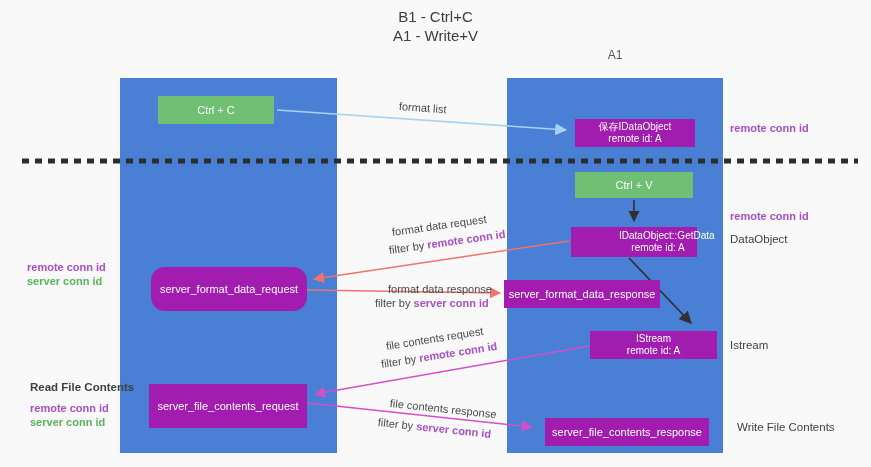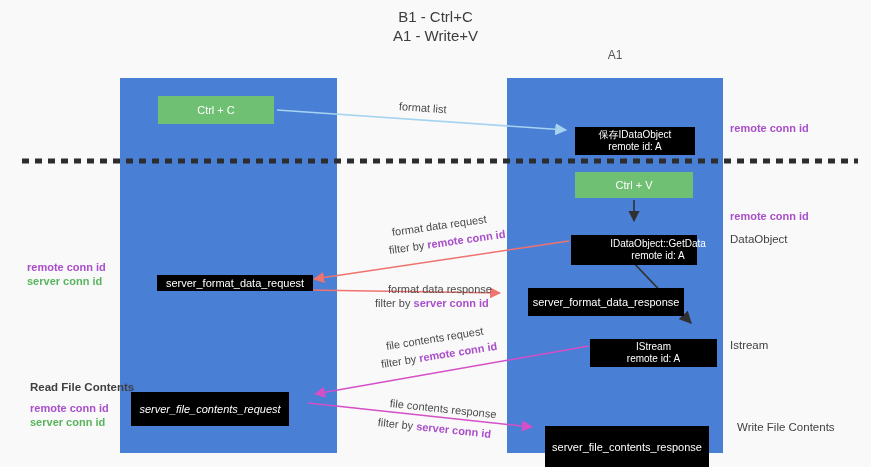--- a/index.html
+++ b/index.html
@@ -9,25 +9,25 @@
   .title { position:absolute; left:0; top:7px; width:871px; text-align:center;
            font-size:15px; line-height:19px; color:#3d3d3d; }
 
   .col-header { position:absolute; top:49px; text-align:center; font-size:12px;
                 line-height:13px; color:#575757; }
 
   .lifeline { position:absolute; top:78px; height:375px; background:#4a7fd6; }
 
   .overlay { position:absolute; left:0; top:0; pointer-events:none; }
 
-  .box { position:absolute; display:flex; flex-direction:column; align-items:center;
+  .box { position:absolute; display:flex; flex-direction:column; 
          justify-content:center; color:#fff; text-align:center; font-size:11px;
          line-height:13px; }
   .box.green  { background:#6fc073; }
-  .box.orange { background:#000000;margin-top:8px; }
+  .box.orange { background:#a21caf; }
   .box .small { font-size:10px; line-height:12px; }
 
   .lbl { position:absolute; white-space:nowrap; font-size:11px; color:#4a4a4a; }
   .rot { transform-origin:left center; }
   .purple { color:#aa4fcb; font-weight:bold; }
   .greentx { color:#58b55c; font-weight:bold; }
   .plain { color:#3f3f3f; font-size:11.5px; font-weight:normal; }
   .side-bold { font-weight:bold; font-size:11px; }
 </style>
 </head>
@@ -93,38 +93,38 @@
 
   <div class="box green" style="left:575px; top:172px; width:118px; height:26px;">
     <span>Ctrl + V</span>
   </div>
 
   <div class="box orange" style="left:571px; top:227px; width:126px; height:30px;padding-left:48px;">
     <span class="small">IDataObject::GetData</span>
     <span class="small">remote id: A</span>
   </div>
 
-  <div class="box orange" style="left:157px; top:267px; width:156px; height:16px;">
+  <div class="box orange" style="left:151px; top:267px; width:156px; height:44px;border-radius:14px;">
     <span>server_format_data_request</span>
   </div>
 
-  <div class="box orange" style="left:528px; top:280px; width:156px; height:28px;">
+  <div class="box orange" style="left:504px; top:280px; width:156px; height:28px;">
     <span>server_format_data_response</span>
   </div>
 
   <div class="box orange" style="left:590px; top:331px; width:127px; height:28px;">
     <span class="small">IStream</span>
     <span class="small">remote id: A</span>
   </div>
 
-  <div class="box orange" style="left:131px; top:384px; width:158px; height:34px;font-style:italic;">
+  <div class="box orange" style="left:149px; top:384px; width:158px; height:44px;">
     <span>server_file_contents_request</span>
   </div>
 
-  <div class="box orange" style="left:545px; top:418px; width:164px; height:42px;">
+  <div class="box orange" style="left:545px; top:418px; width:164px; height:28px;">
     <span>server_file_contents_response</span>
   </div>
 
   <div class="lbl rot" style="left:399px; top:100px; transform:rotate(4deg);">format list</div>
 
   <div class="lbl rot" style="left:392px; top:226px; transform:rotate(-8deg);">format data request</div>
   <div class="lbl rot" style="left:389px; top:244px; transform:rotate(-8deg);">
     <span>filter by</span>
     <span class="purple">remote conn id</span>
   </div>

